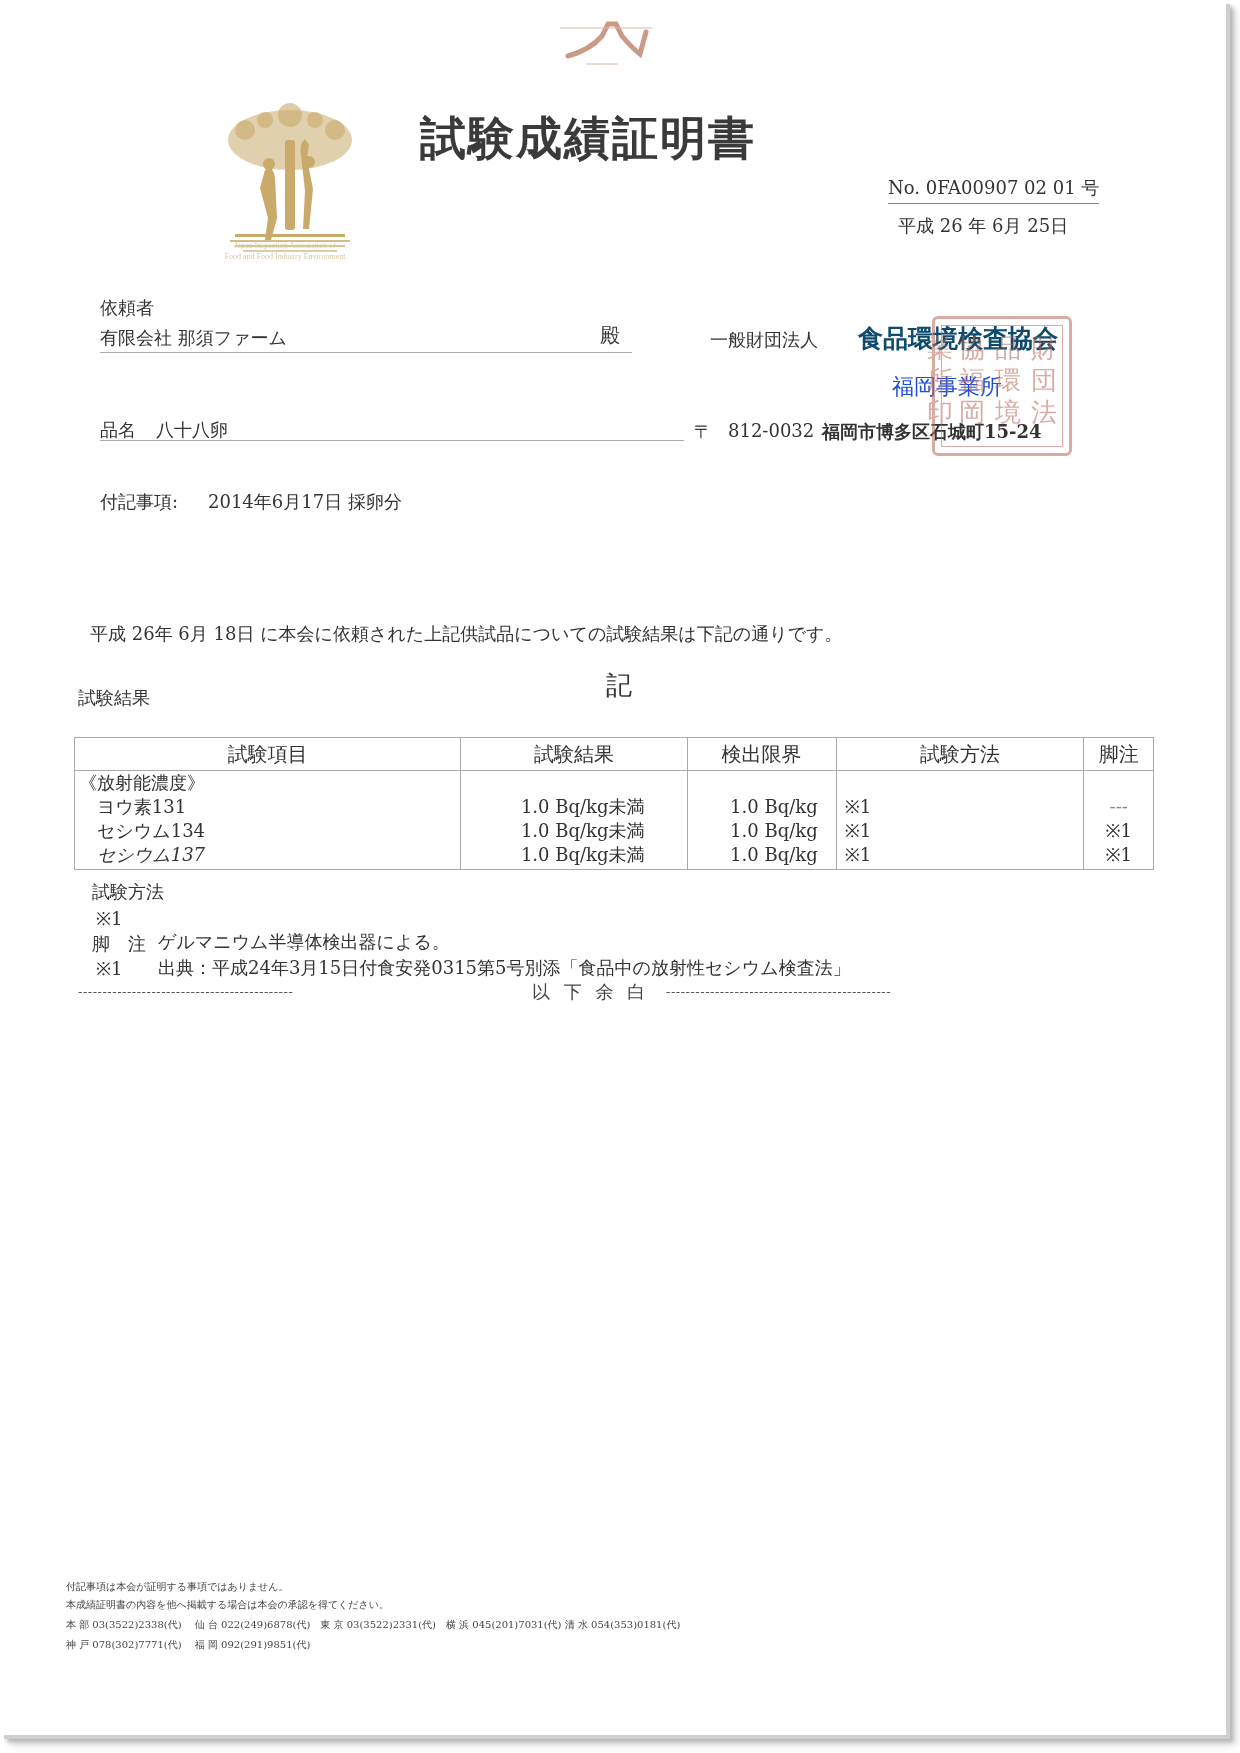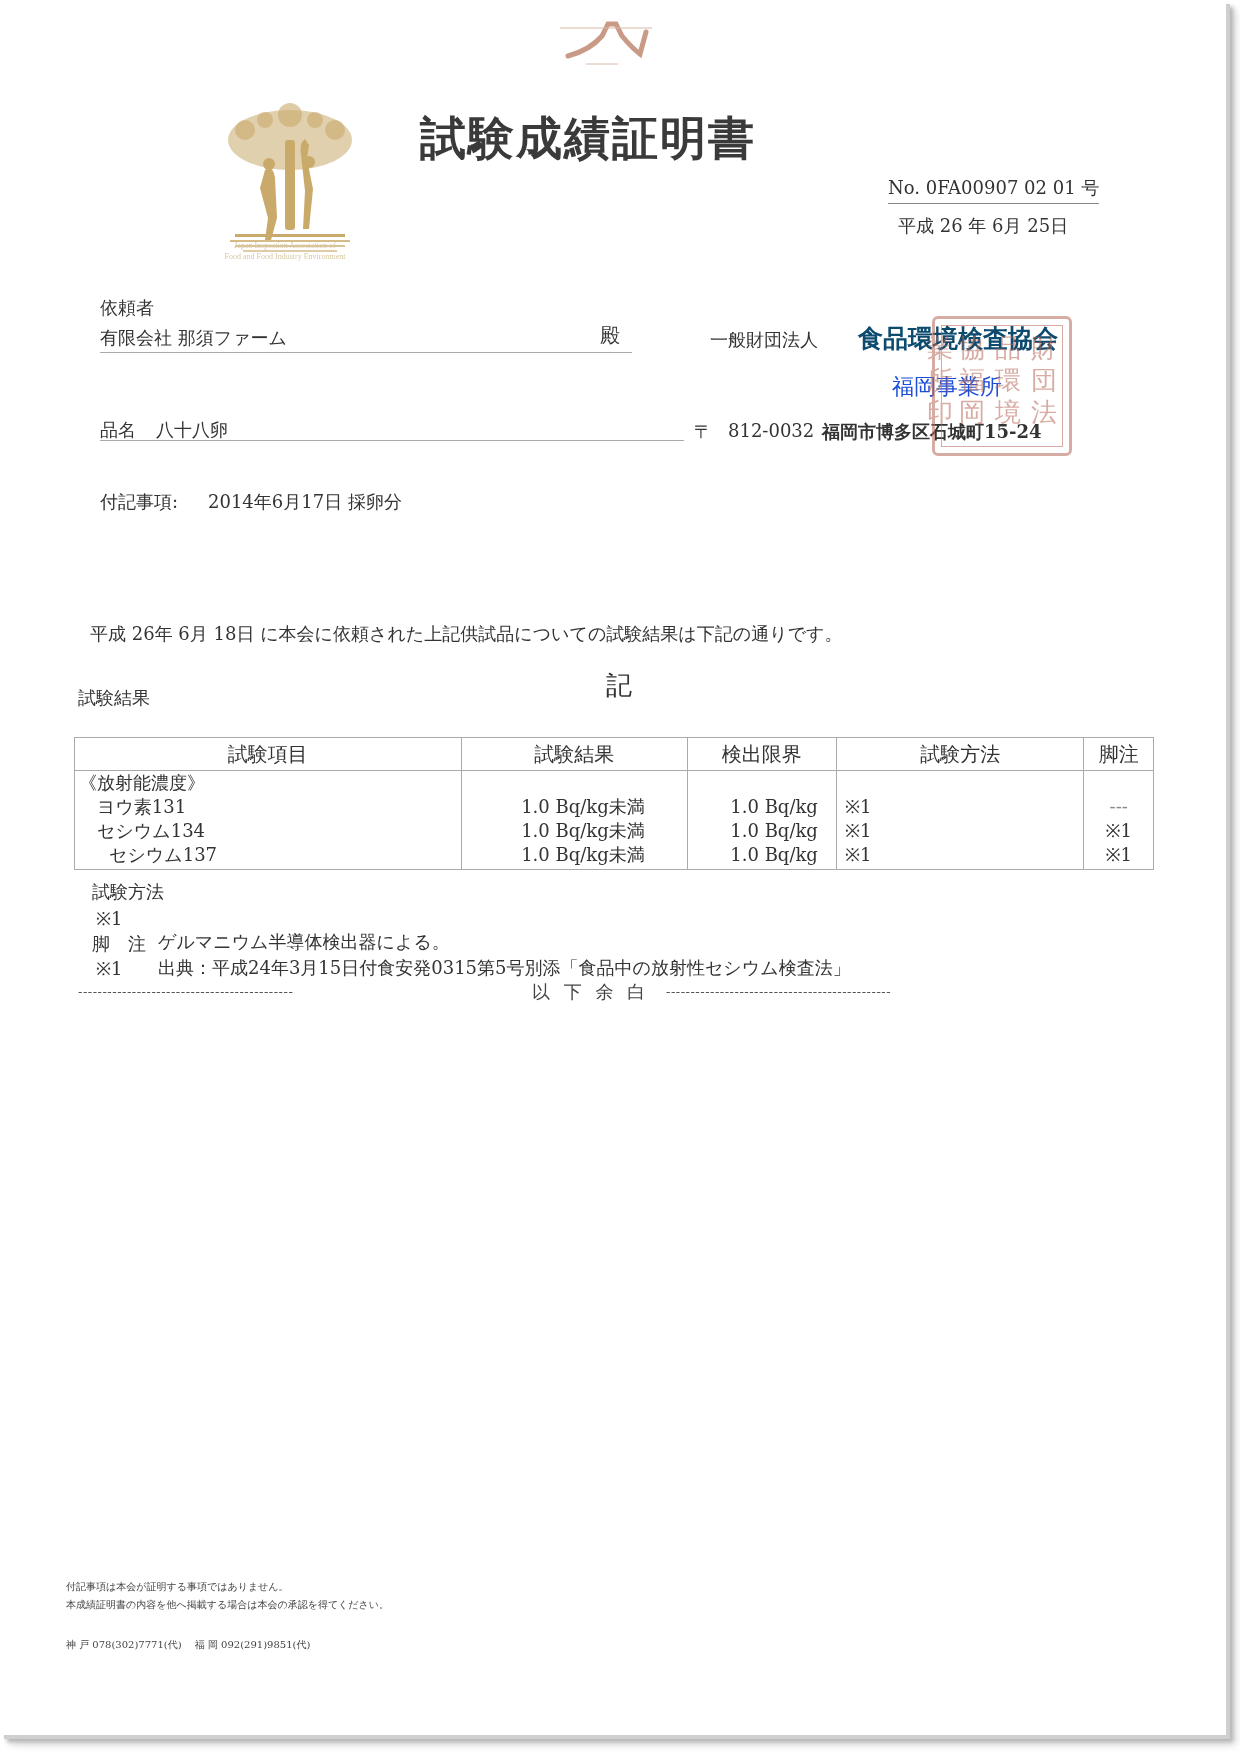--- a/index.html
+++ b/index.html
@@ -141,21 +141,21 @@
         <td class="center" style="color:#888;">---</td>
       </tr>
       <tr>
         <td style="padding-left:22px;">セシウム134</td>
         <td class="right" style="padding-right:42px;">1.0 Bq/kg未満</td>
         <td class="right" style="padding-right:18px;">1.0 Bq/kg</td>
         <td>※1</td>
         <td class="center">※1</td>
       </tr>
       <tr class="last">
-        <td style="padding-left:34px;">セシウム137</td>
+        <td style="padding-left:22px;font-style:italic;">セシウム137</td>
         <td class="right" style="padding-right:42px;">1.0 Bq/kg未満</td>
         <td class="right" style="padding-right:18px;">1.0 Bq/kg</td>
         <td>※1</td>
         <td class="center">※1</td>
       </tr>
     </tbody>
   </table>
 
   <div class="abs notes" style="top:880px;">試験方法</div>
   <div class="abs notes" style="top:906px; left:96px;">※1</div>
@@ -163,15 +163,16 @@
   <div class="abs notes" style="top:932px;">脚　注</div>
   <div class="abs notes" style="top:956px; left:96px;">※1</div>
   <div class="abs notes" style="top:956px; left:158px;">出典：平成24年3月15日付食安発0315第5号別添「食品中の放射性セシウム検査法」</div>
 
   <div class="abs" style="left:78px; top:984px; font-size:13px; color:#555; letter-spacing:0.5px;">--------------------------------------------</div>
   <div class="abs" style="left:532px; top:980px; font-size:18px; color:#444; letter-spacing:4px;">以 下 余 白</div>
   <div class="abs" style="left:666px; top:984px; font-size:13px; color:#555; letter-spacing:0.5px;">----------------------------------------------</div>
 
   <div class="abs foot" style="top:1578px;">付記事項は本会が証明する事項ではありません。</div>
   <div class="abs foot" style="top:1596px;">本成績証明書の内容を他へ掲載する場合は本会の承認を得てください。</div>
+  <div class="abs foot" style="top:1616px;">本 部 03(3522)2338(代)　 仙 台 022(249)6878(代)　東 京 03(3522)2331(代)　横 浜 045(201)7031(代) 清 水 054(353)0181(代)</div>
   <div class="abs foot" style="top:1636px;">神 戸 078(302)7771(代)　 福 岡 092(291)9851(代)</div>
 
 </div>
 
 </body></html>

